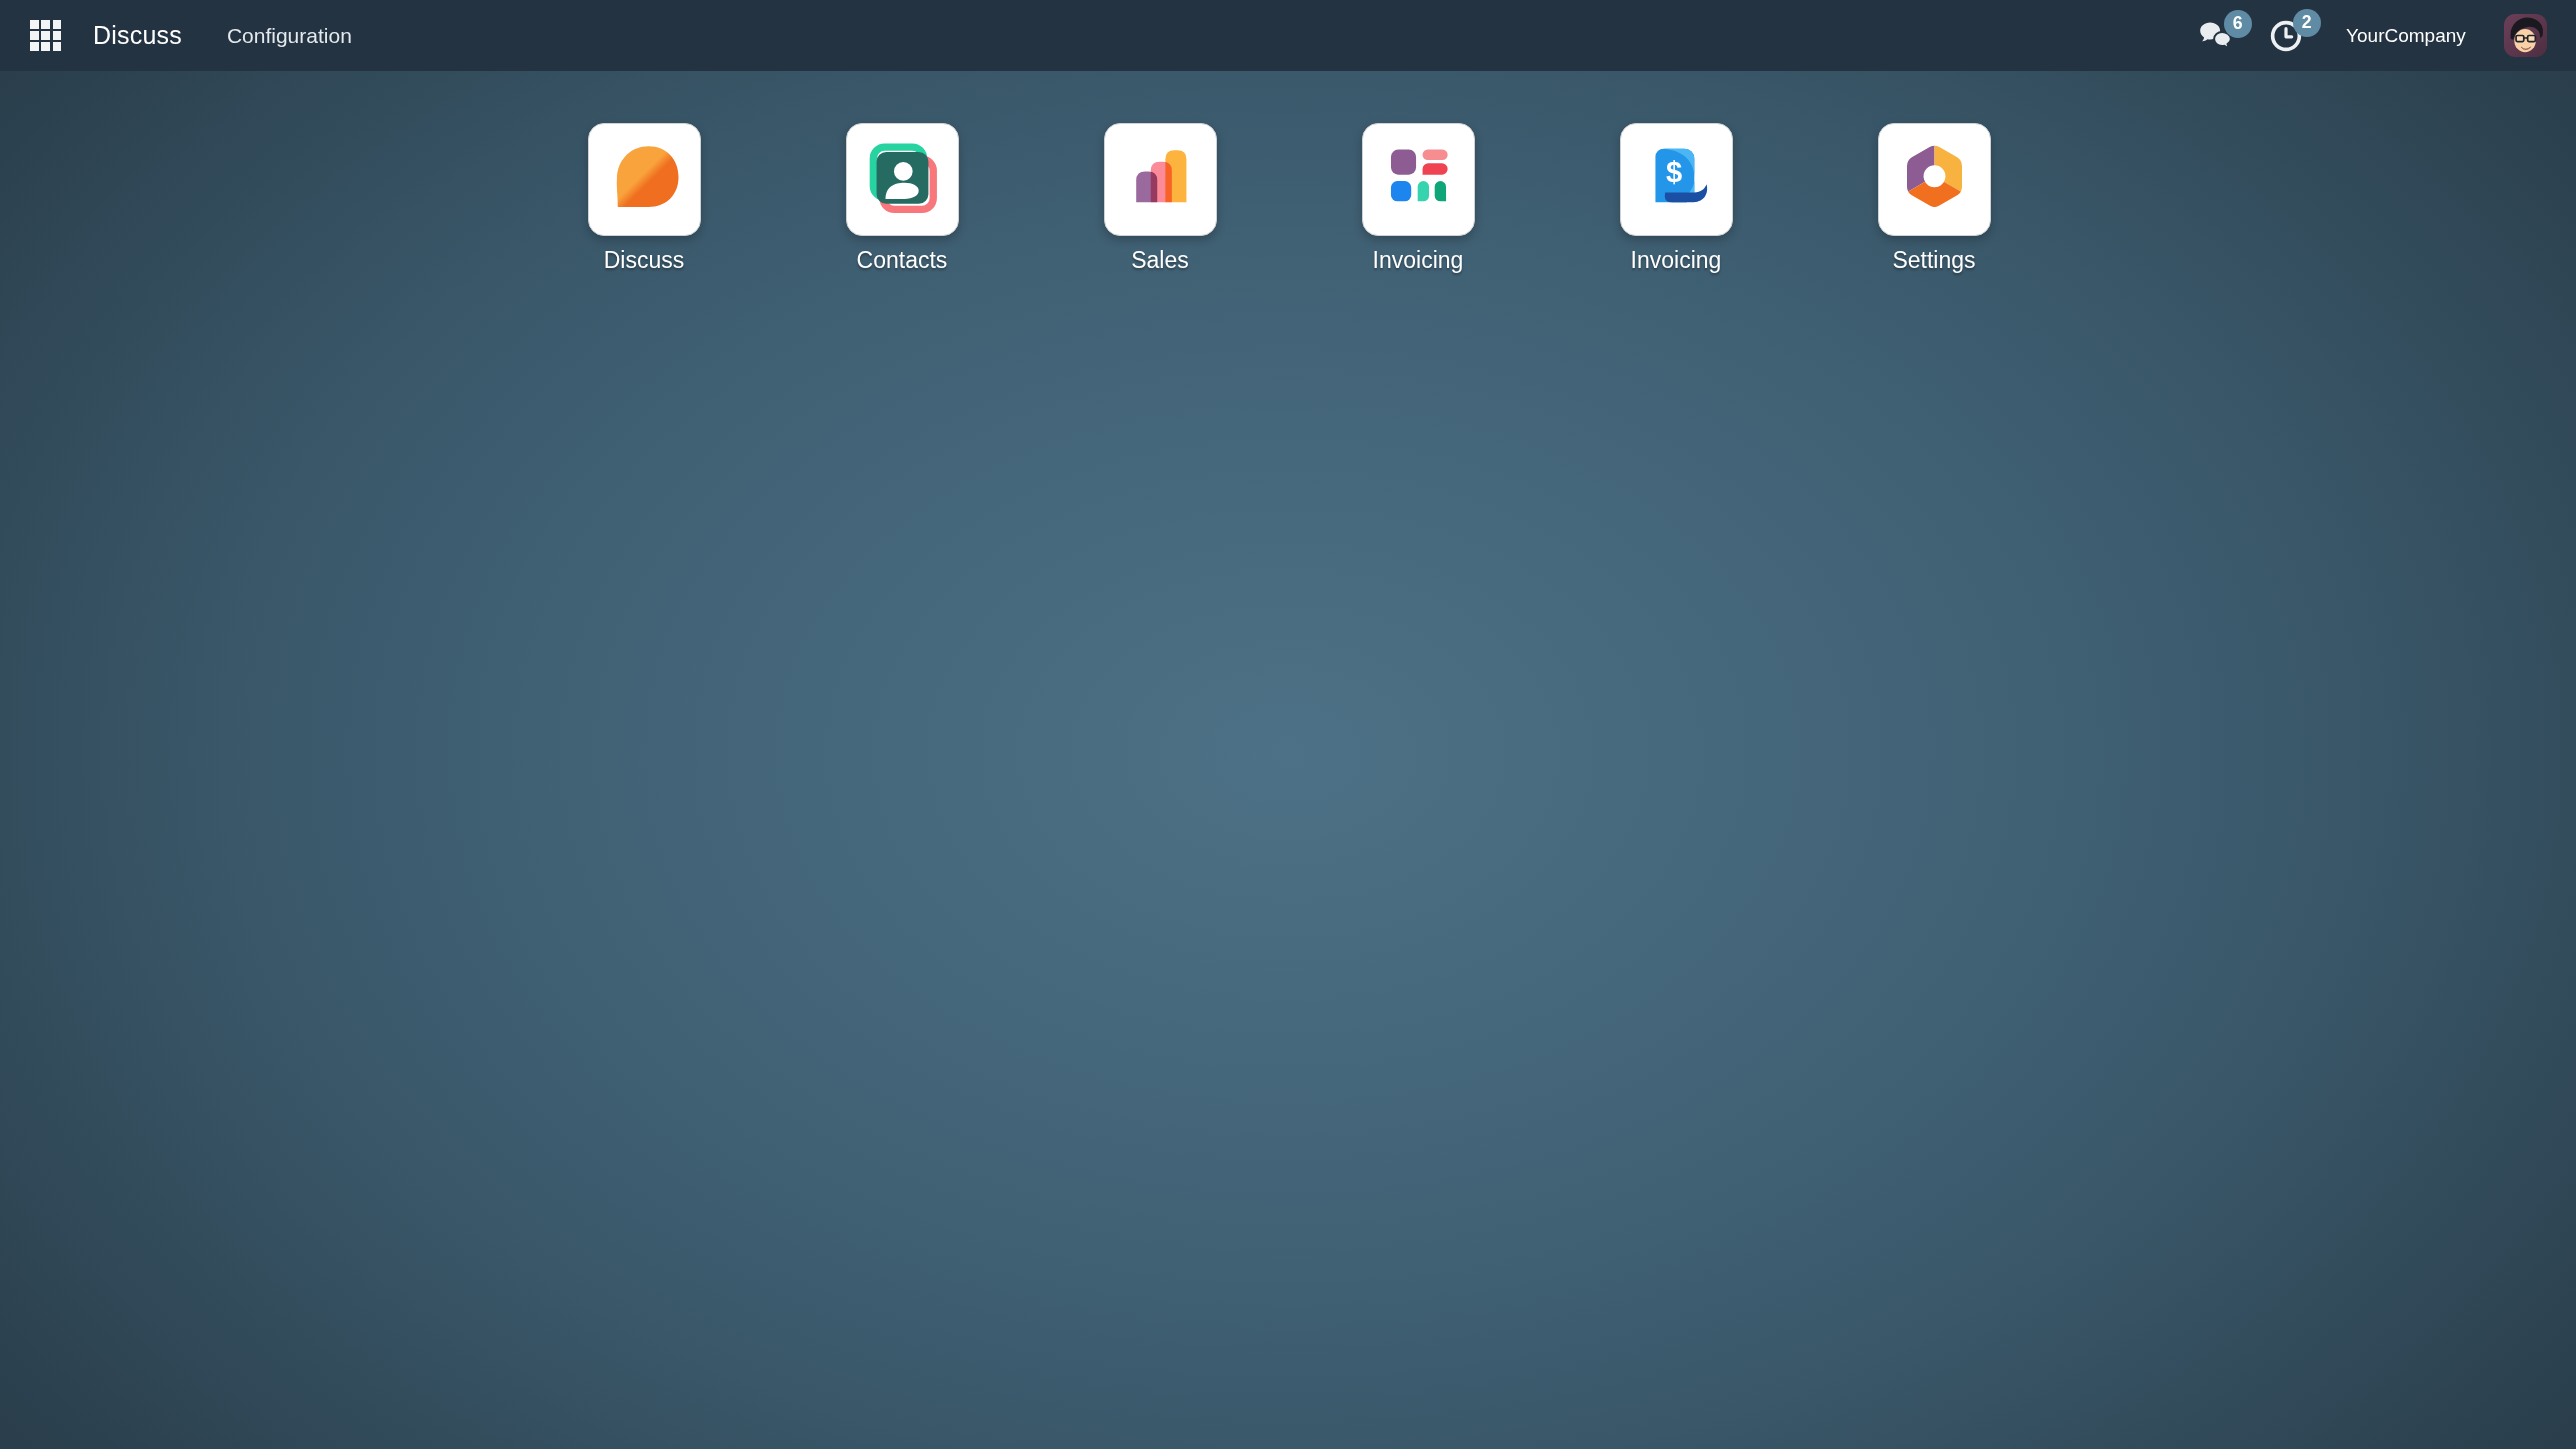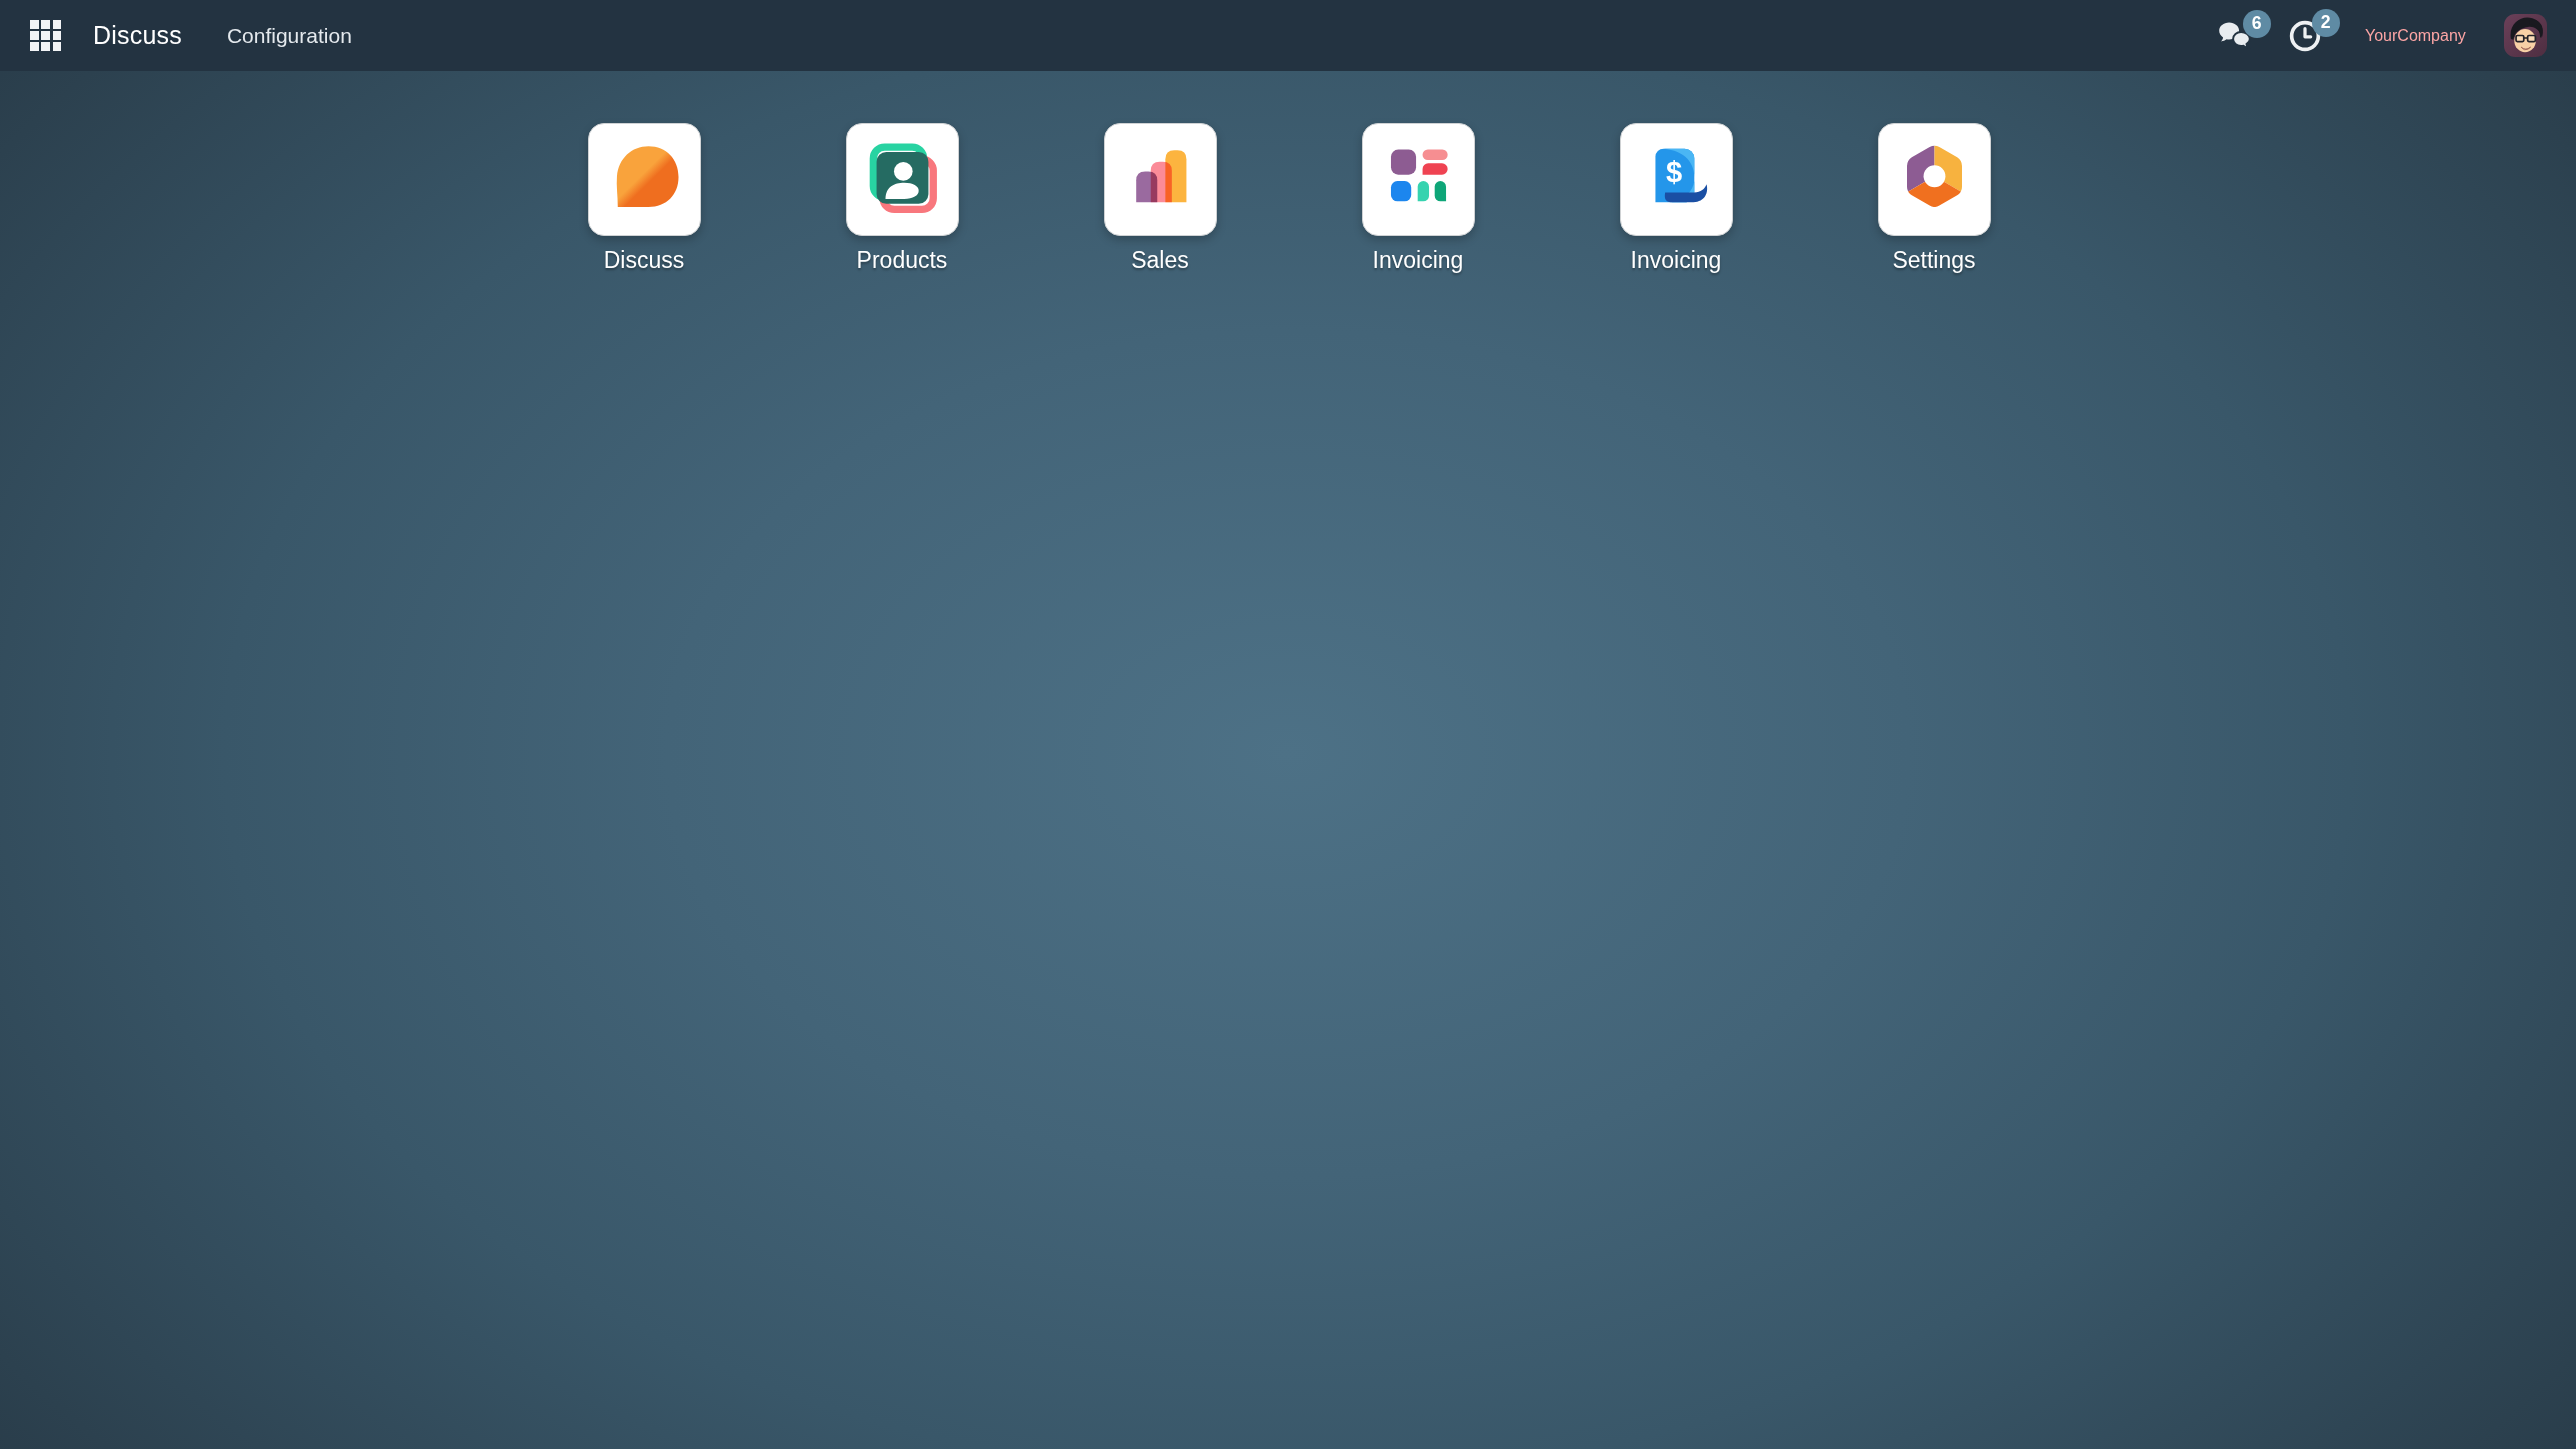--- a/index.html
+++ b/index.html
@@ -44,21 +44,21 @@
   .systray { display:flex; align-items:center; gap:35px; }
   .tray-btn { position:relative; cursor:pointer; display:flex; align-items:center; }
   .badge {
     position:absolute; top:-9.7px; right:-17.7px;
     min-width:28px; height:28px; border-radius:14.5px;
     background:#5f8ba4; color:#fff;
     font-size:17.7px; font-weight:700;
     display:flex; align-items:center; justify-content:center;
     padding:0 4.8px;
   }
-  .company { font-size:16px; color:#fca5a5; cursor:pointer; margin-left:8px; }
+  .company { font-size:19px; color:#ffffff; cursor:pointer; margin-left:8px; }
   .avatar {
     width:43px; height:43px; border-radius:11.3px; overflow:hidden;
     cursor:pointer; flex:0 0 auto; margin-left:3.2px;
   }
   .avatar svg { display:block; width:100%; height:100%; }
 
   
   .apps-grid {
     width:1546px; margin:52px auto 0;
     display:grid; grid-template-columns:repeat(6, 258px);
@@ -165,21 +165,21 @@
       <a class="app">
     <div class="tile">
           <svg viewBox="0 0 100 100">
     <rect x="14" y="10" width="62" height="62" rx="14" fill="none" stroke="#28d3a2" stroke-width="9"></rect>
     <rect x="26" y="25" width="62" height="62" rx="14" fill="none" stroke="#f8777d" stroke-width="9"></rect>
     <rect x="18" y="16" width="64" height="64" rx="12" fill="#256b62"></rect>
     <circle cx="51" cy="40" r="11.5" fill="#fff"></circle>
     <path d="M29 74 C29 59 40 54 52 54 C63 54 70 58 70 64 C70 70 63 74 52 74 Z" fill="#fff"></path>
   </svg>
         </div>
-    <div class="app-label">Products</div>
+    <div class="app-label">Contacts</div>
   </a>
       <a class="app">
     <div class="tile">
           <svg viewBox="0 0 100 100">
     <path d="M20 51 q0 -11 11 -11 h4 q11 0 11 11 v27 h-26 z" fill="#9a6a9f" style="mix-blend-mode:multiply"></path>
     <path d="M38 39 q0 -11 11 -11 h4 q11 0 11 11 v39 h-26 z" fill="#fb8b98" style="mix-blend-mode:multiply"></path>
     <path d="M56 25 q0 -11 11 -11 h4 q11 0 11 11 v53 h-26 z" fill="#fcb43f" style="mix-blend-mode:multiply"></path>
   </svg>
         </div>
     <div class="app-label">Sales</div>

